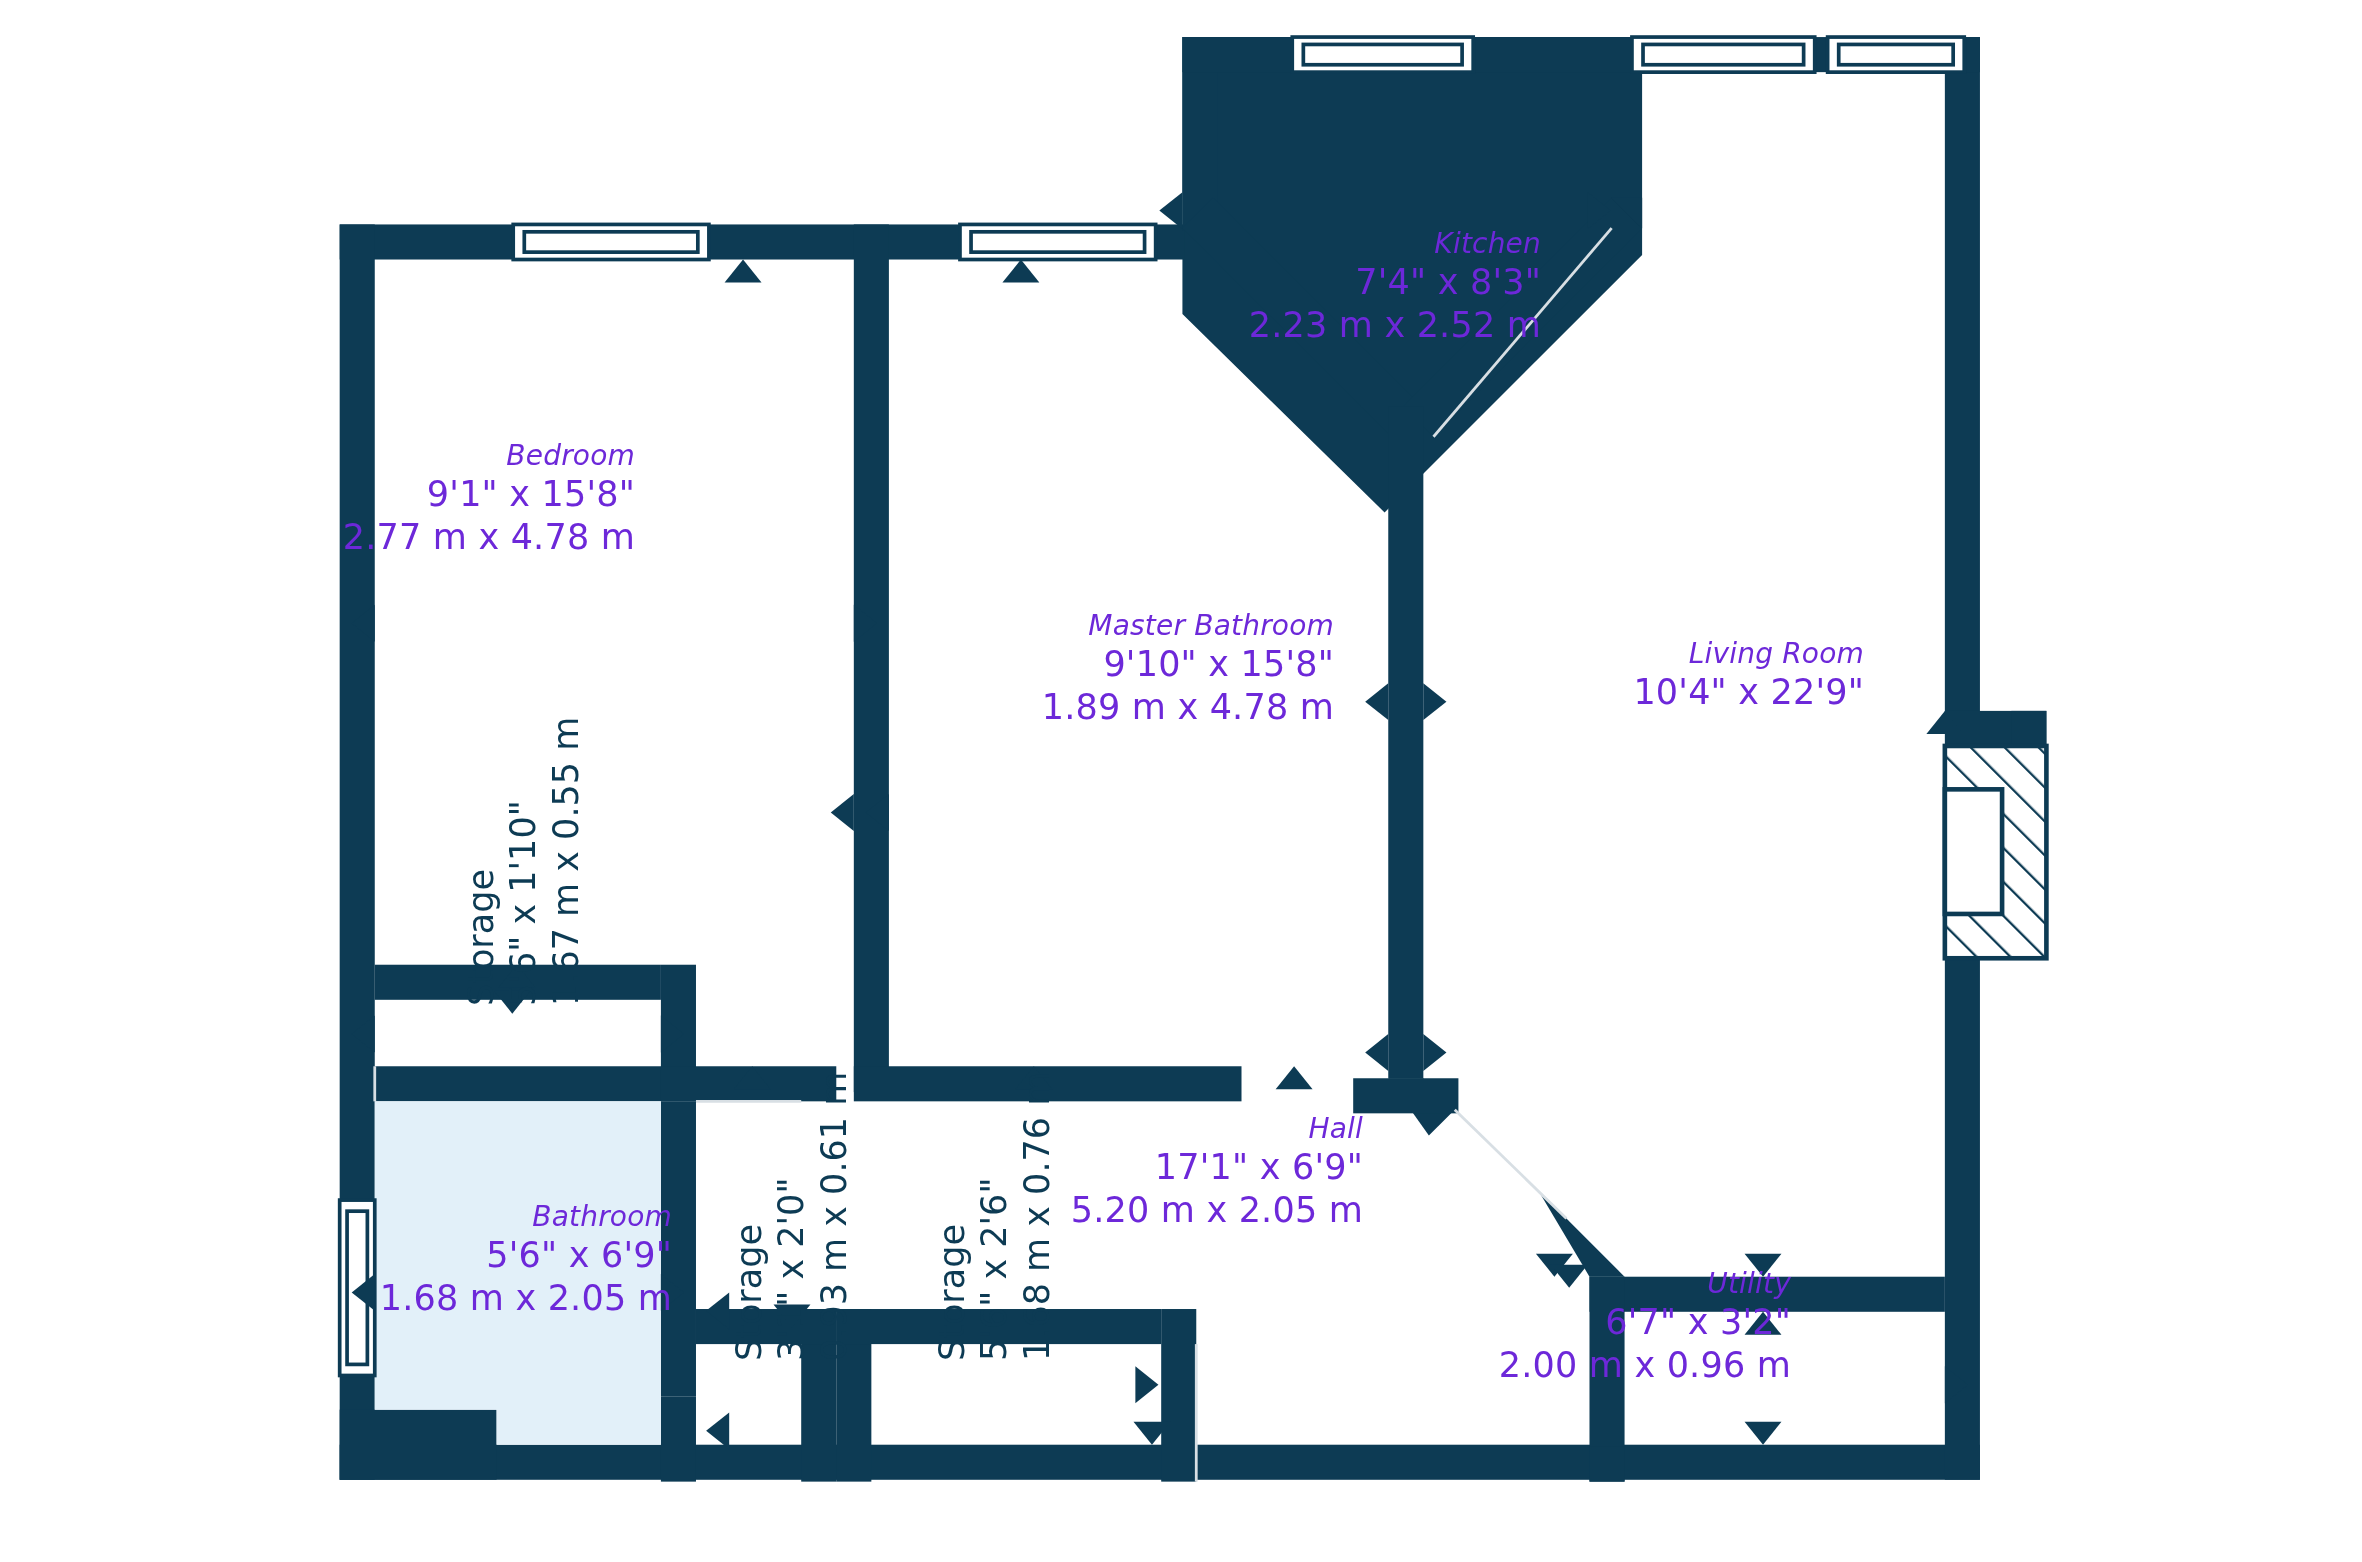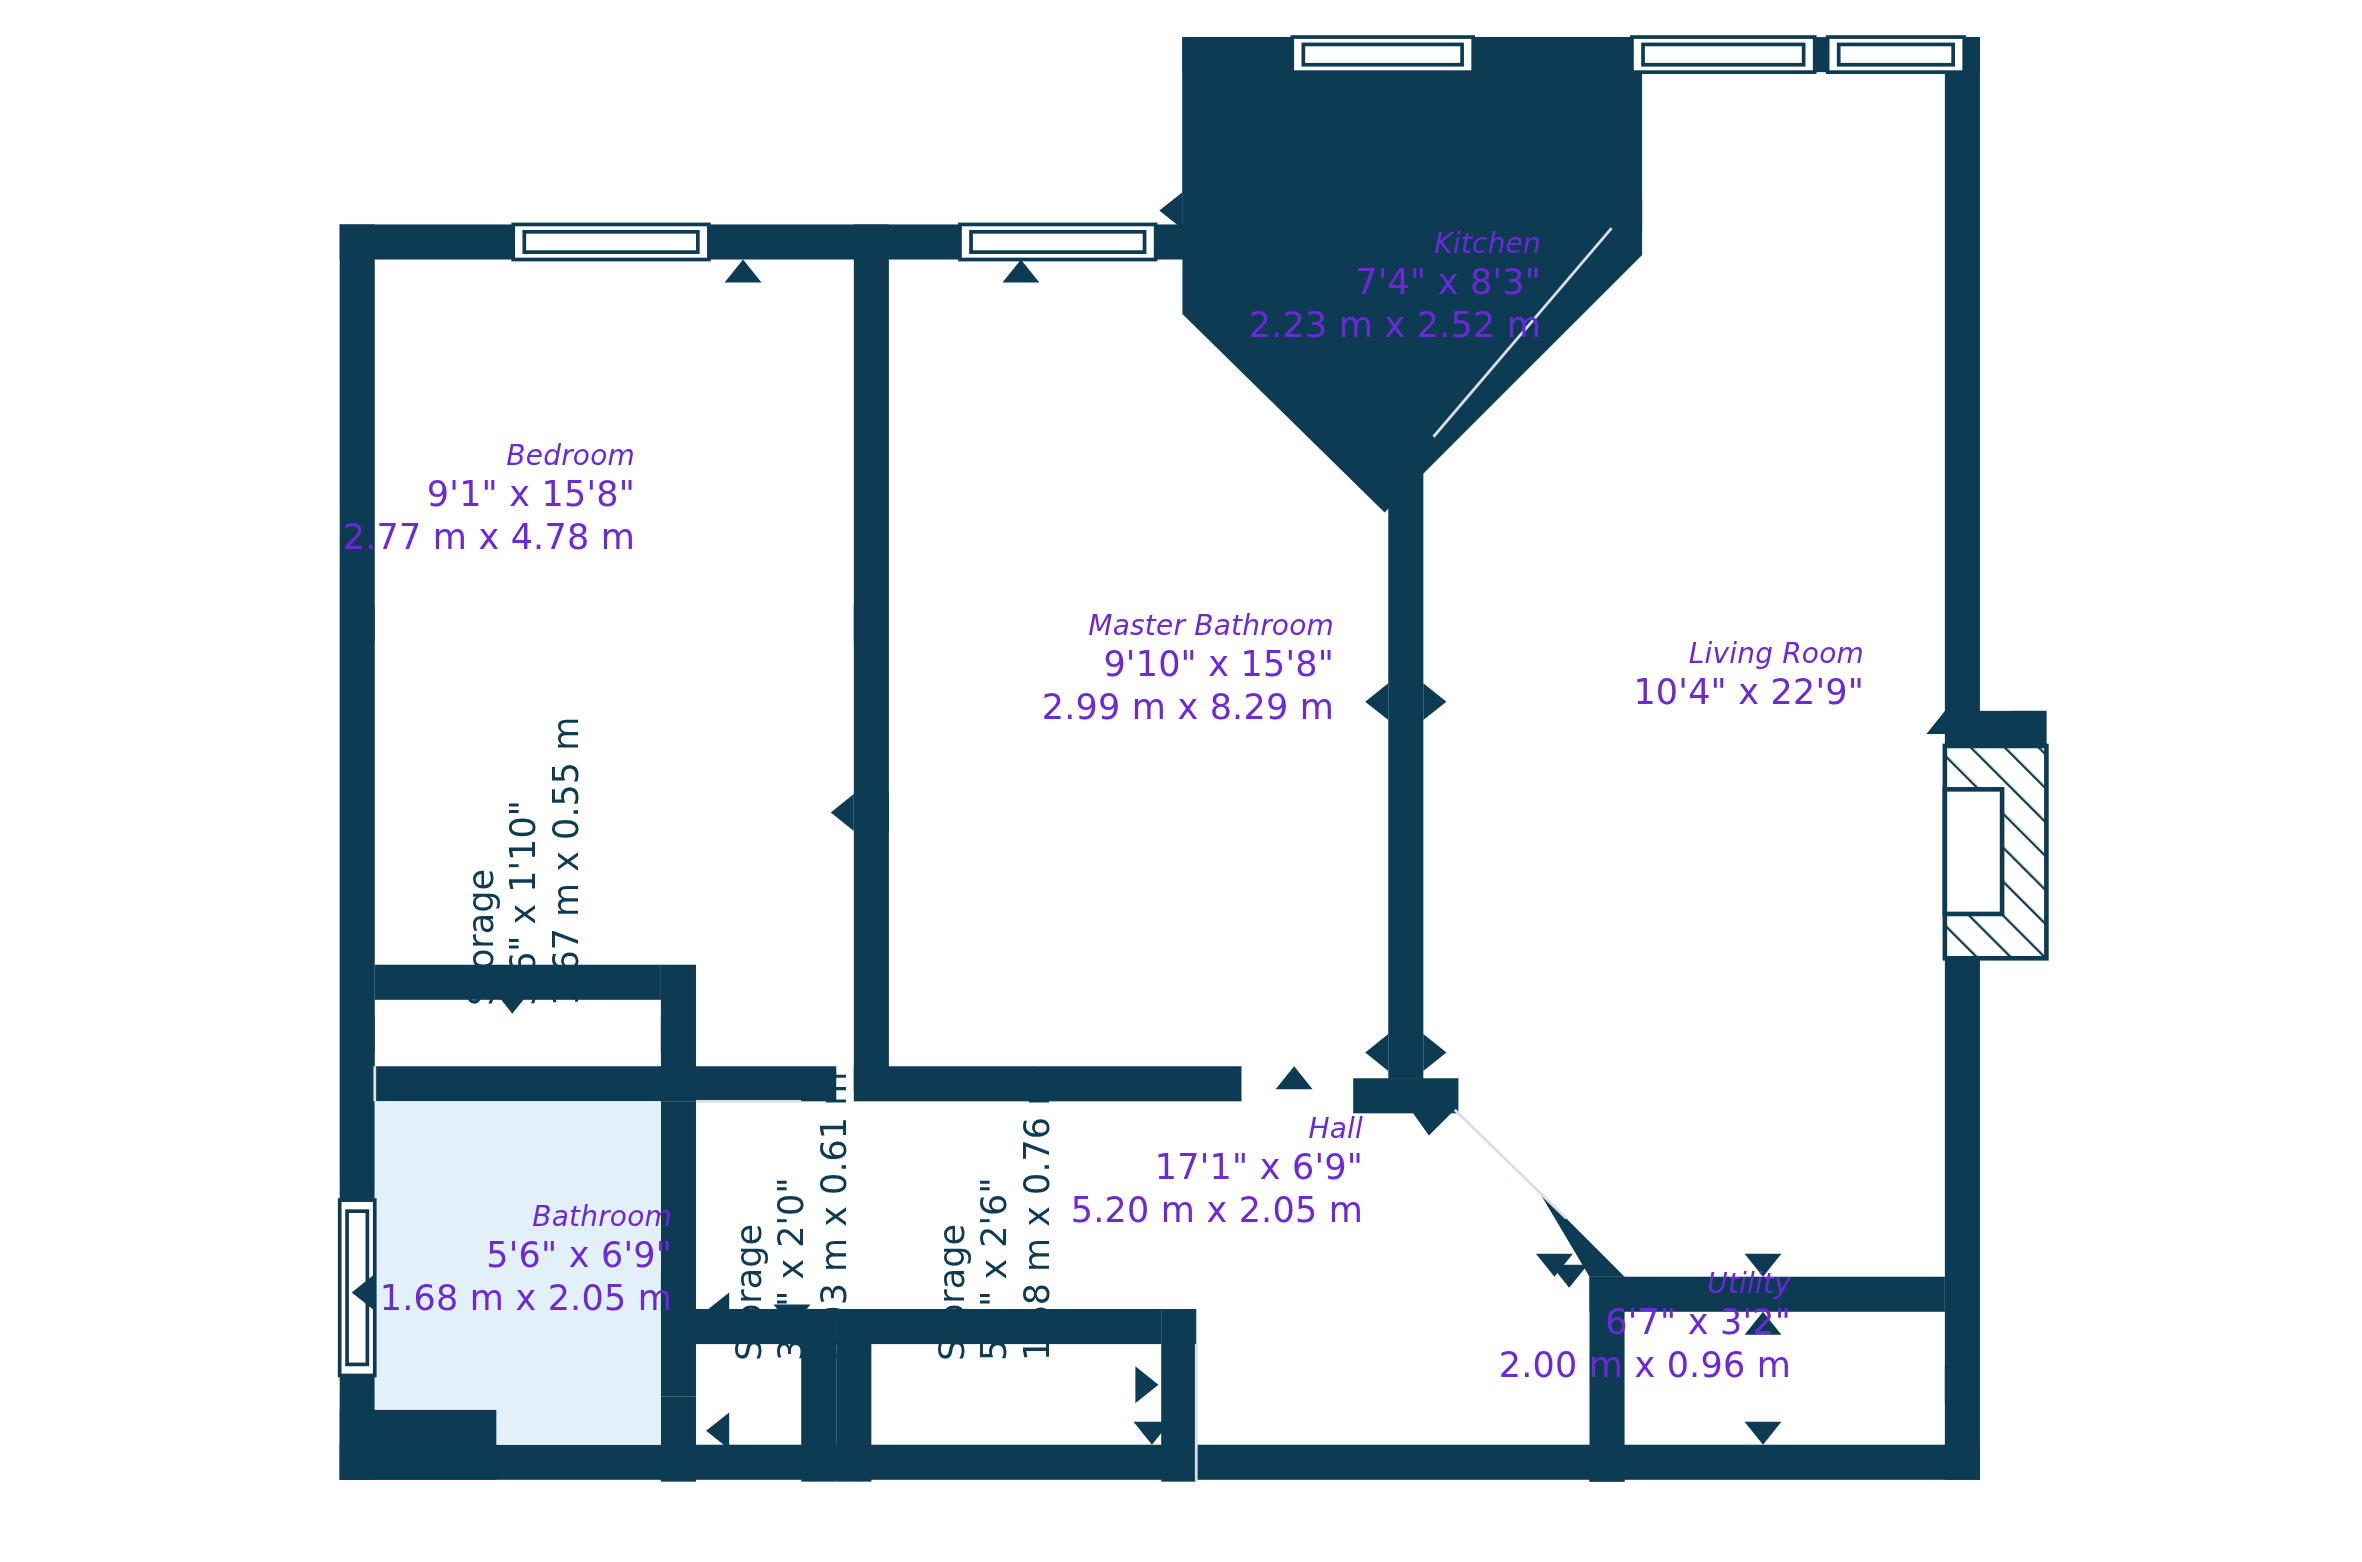--- a/index.html
+++ b/index.html
@@ -268,21 +268,21 @@
 
   <div class="room-label" style="left:1227px; top:227px; width:314px;">
     <span class="rl-name">Kitchen</span>
     <span class="rl-imp">7'4" x 8'3"</span>
     <span class="rl-met">2.23 m x 2.52 m</span>
   </div>
 
   <div class="room-label" style="left:909px; top:609px; width:425px;">
     <span class="rl-name">Master Bathroom</span>
     <span class="rl-imp">9'10" x 15'8"</span>
-    <span class="rl-met">2.99 m x 8.29 m</span>
+    <span class="rl-met">1.89 m x 4.78 m</span>
   </div>
 
   <div class="room-label" style="left:1495px; top:637px; width:369px;">
     <span class="rl-name">Living Room</span>
     <span class="rl-imp">10'4" x 22'9"</span>
   </div>
 
   <div class="room-label" style="left:994px; top:1112px; width:369px;">
     <span class="rl-name">Hall</span>
     <span class="rl-imp">17'1" x 6'9"</span>

